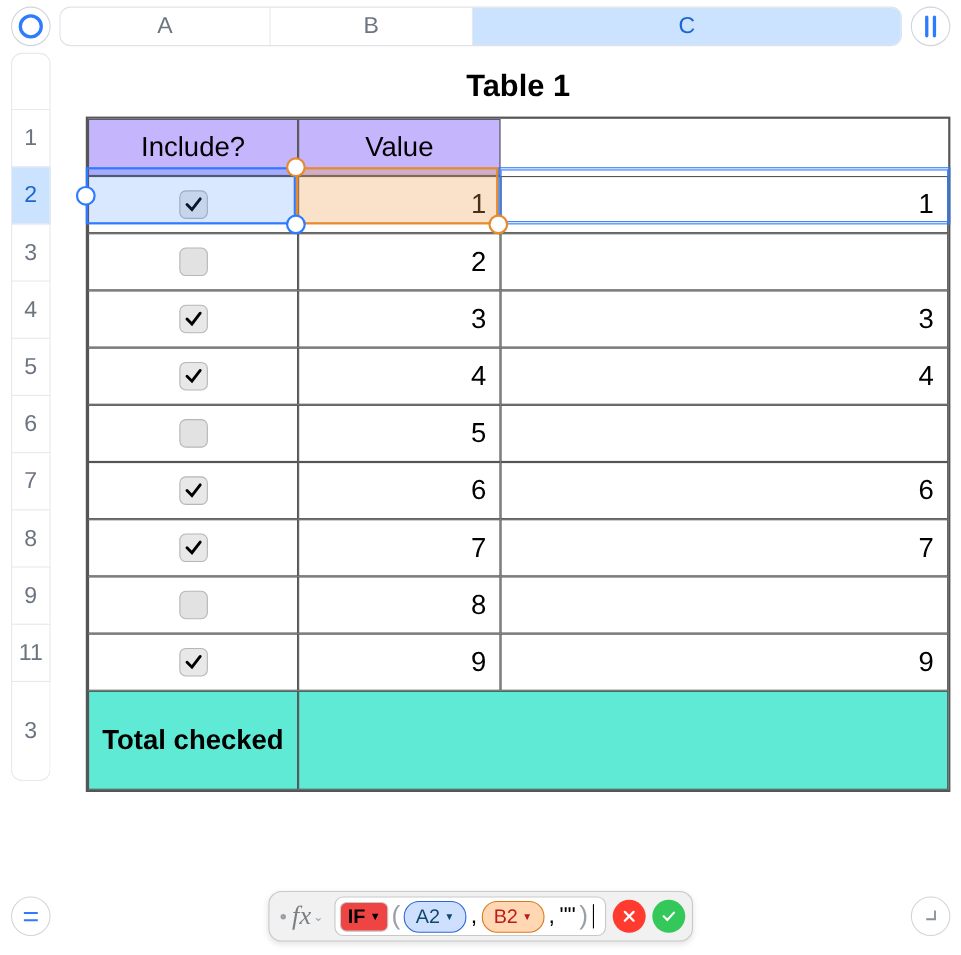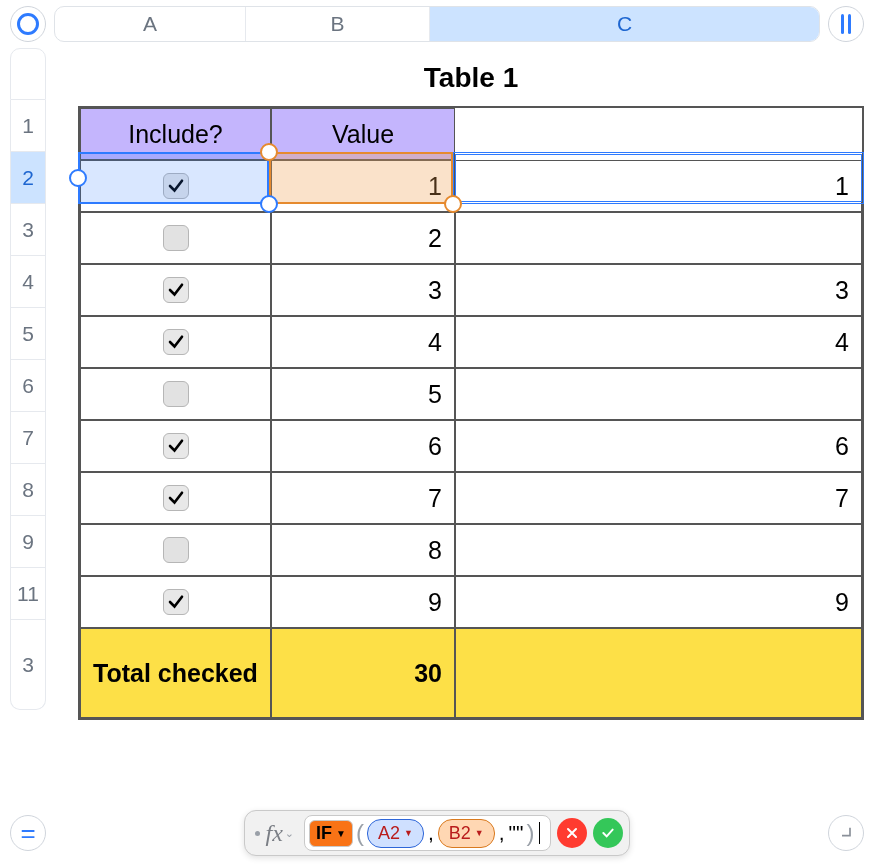--- a/index.html
+++ b/index.html
@@ -27,21 +27,21 @@
     .row-header { height: 52px; display: flex; align-items: center; justify-content: center; font-size: 21px; color: #6b7480; border: 1px solid #e6e9ee; border-top: none; }
     .row-header.tall { height: 90px; border-radius: 0 0 10px 10px; }
     .row-header.sel { background: #cce3ff; color: #1e66d0; font-weight: 500; }
     
     .grid-area { flex: 1; position: relative; margin-left: 24px; }
     .table-title { text-align: center; font-weight: 700; font-size: 28px; padding: 14px 0 12px; }
     
     .grid { border: 2px solid #555; border-collapse: collapse; width: 100%; }
     .grid-row { display: flex; }
     .grid-row.header-row .cell { background: #c4b5fd; font-weight: 400; font-size: 25px; justify-content: center; }
-    .grid-row.footer-row .cell { background: #fde047; font-weight: 700; font-size: 25px; height: 90px; }
+    .grid-row.footer-row .cell { background: #5eead4; font-weight: 700; font-size: 25px; height: 90px; }
     .cell { border: 1px solid #555; display: flex; align-items: center; padding: 8px 12px; font-size: 25px; color: #000; height: 52px; }
     .cell.c-a { width: 191px; justify-content: center; }
     .cell.c-b { width: 184px; justify-content: flex-end; }
     .cell.c-c { flex: 1; justify-content: flex-end; }
     .grid-row.footer-row .cell.c-a { justify-content: flex-start; line-height: 1.15; }
     .grid-row.footer-row .cell.c-b { justify-content: flex-end; }
     
     
     .chk { width: 26px; height: 26px; border-radius: 6px; border: 1px solid #b6b6b6; background: #e2e2e2; display: flex; align-items: center; justify-content: center; }
     .chk.on { background: #e8e8e8; }
@@ -65,26 +65,26 @@
     .eq-btn { width: 36px; height: 36px; border-radius: 50%; border: 1.5px solid #d0d5dc; display: flex; align-items: center; justify-content: center; color: #2e7bff; font-size: 26px; background: #fff; }
     .corner-square-btn { width: 36px; height: 36px; border-radius: 50%; border: 1.5px solid #d0d5dc; display: flex; align-items: center; justify-content: center; color: #8a9099; background: #fff; }
     .corner-square-btn svg { width: 16px; height: 16px; }
     
     .formula-bar { display: flex; align-items: center; background: #f1f1f1; border: 1px solid #c9c9c9; border-radius: 12px; padding: 4px 6px; gap: 6px; box-shadow: 0 2px 6px rgba(0,0,0,0.12); }
     .fx-label { font-style: italic; font-family: Georgia, serif; font-size: 24px; color: #7a7e85; padding: 0 4px; display: flex; align-items: center; gap: 2px; }
     .fx-label .dot { width: 5px; height: 5px; background: #9aa0a8; border-radius: 50%; margin-right: 4px; }
     .fx-label .caret { font-size: 11px; color: #9aa0a8; font-style: normal; }
     
     .formula-content { display: flex; align-items: center; background: #ffffff; border: 1px solid #c9c9c9; border-radius: 8px; padding: 2px 8px 2px 4px; gap: 2px; font-size: 21px; height: 36px; }
-    .if-pill { background: #f97316; border: 1px solid #c9c9c9; border-radius: 6px; padding: 2px 6px; font-weight: 600; font-size: 18px; display: flex; align-items: center; gap: 4px; }
+    .if-pill { background: #ef4444; border: 1px solid #c9c9c9; border-radius: 6px; padding: 2px 6px; font-weight: 600; font-size: 18px; display: flex; align-items: center; gap: 4px; }
     .if-pill .tri { font-size: 10px; }
     .paren { color: #9aa0a8; font-size: 24px; padding: 0 1px; }
     .ref-pill { border-radius: 14px; padding: 3px 10px; font-size: 18px; font-weight: 500; display: inline-flex; align-items: center; gap: 4px; }
     .ref-pill .tri { font-size: 9px; }
-    .ref-a2 { background: #cfe0ff; border: 1px solid #2e66d8; color: #b91c1c; }
+    .ref-a2 { background: #cfe0ff; border: 1px solid #2e66d8; color: #0c4a6e; }
     .ref-b2 { background: #ffd7b3; border: 1px solid #d97a1f; color: #b91c1c; }
     .comma { padding: 0 2px; }
     .caret-line { width: 1px; height: 22px; background: #000; margin: 0 2px; }
     
     .confirm-btn, .cancel-btn { width: 30px; height: 30px; border-radius: 50%; display: flex; align-items: center; justify-content: center; }
     .cancel-btn { background: #ff3b30; }
     .confirm-btn { background: #34c759; }
     .cancel-btn svg, .confirm-btn svg { width: 16px; height: 16px; }
   </style>
 </head>
@@ -214,21 +214,20 @@
                 <path d="M4 12 L10 18 L20 5" stroke="#000" stroke-width="3.5" fill="none" stroke-linecap="round"></path>
               </svg>
             </div>
           </div>
         <div class="cell c-b">9</div>
         <div class="cell c-c">9</div>
       </div>
 
       <div class="grid-row footer-row">
         <div class="cell c-a">Total checked</div>
-        <div class="cell c-b">30</div>
         <div class="cell c-c"></div>
       </div>
     </div>
 
     <div class="sel-blue-box"></div>
     <div class="sel-orange-box"></div>
     <div class="sel-editing-box"></div>
     <div class="handle blue h1"></div>
     <div class="handle orange h2"></div>
     <div class="handle blue h3"></div>

